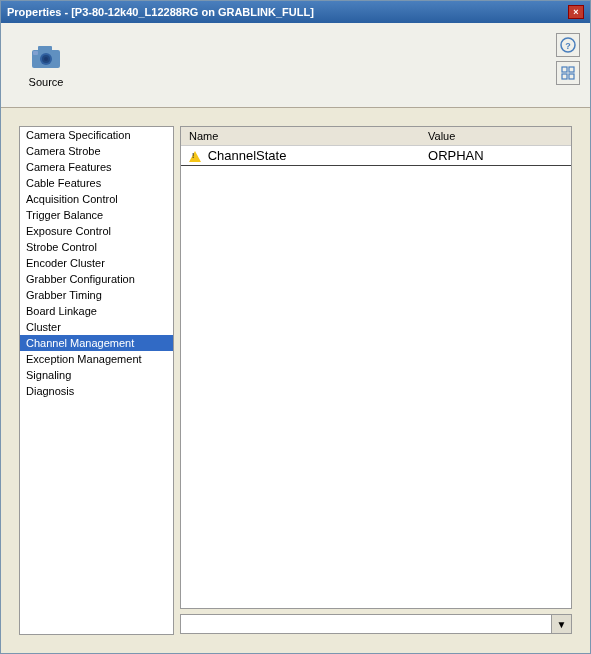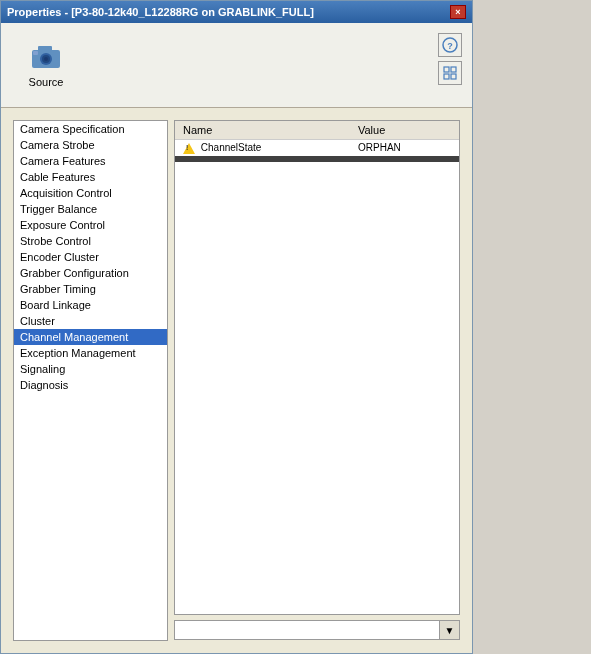--- a/index.html
+++ b/index.html
@@ -6,21 +6,21 @@
     body {
       width: 591px;
       height: 654px;
       background: #d4d0c8;
       font-family: 'Segoe UI', Tahoma, Arial, sans-serif;
       font-size: 11px;
       overflow: hidden;
     }
 
     .window {
-      width: 473px;
+      width: 591px;
       height: 654px;
       background: #ece9d8;
       border: 1px solid #7a96b0;
       display: flex;
       flex-direction: column;
     }
 
     .title-bar {
       background: linear-gradient(to bottom, #4a7fbd, #2a5fa0);
       color: white;
@@ -117,21 +117,21 @@
       align-items: center;
       justify-content: center;
       cursor: pointer;
       font-size: 14px;
     }
 
     .content-area {
       display: flex;
       flex: 1;
       overflow: hidden;
-      padding: 12px;
+      padding: 18px;
       gap: 6px;
     }
 
     .sidebar {
       width: 155px;
       background: white;
       border: 1px solid #999;
       overflow-y: auto;
       flex-shrink: 0;
     }
@@ -177,22 +177,22 @@
       padding: 3px 8px;
       font-weight: normal;
       border-bottom: 1px solid #ccc;
       font-size: 11px;
       color: #000;
       margin-left: 48px;
     }
 
     .data-table td {
       padding: 2px 8px;
-      font-size: 10px;
-      border-bottom: 6px solid #404040;
+      font-size: 13px;
+      border-bottom: 1px solid #404040;
     }
 
     .dropdown-row {
       display: flex;
       align-items: center;
       height: 22px;
     }
 
     .dropdown-select {
       flex: 1;

